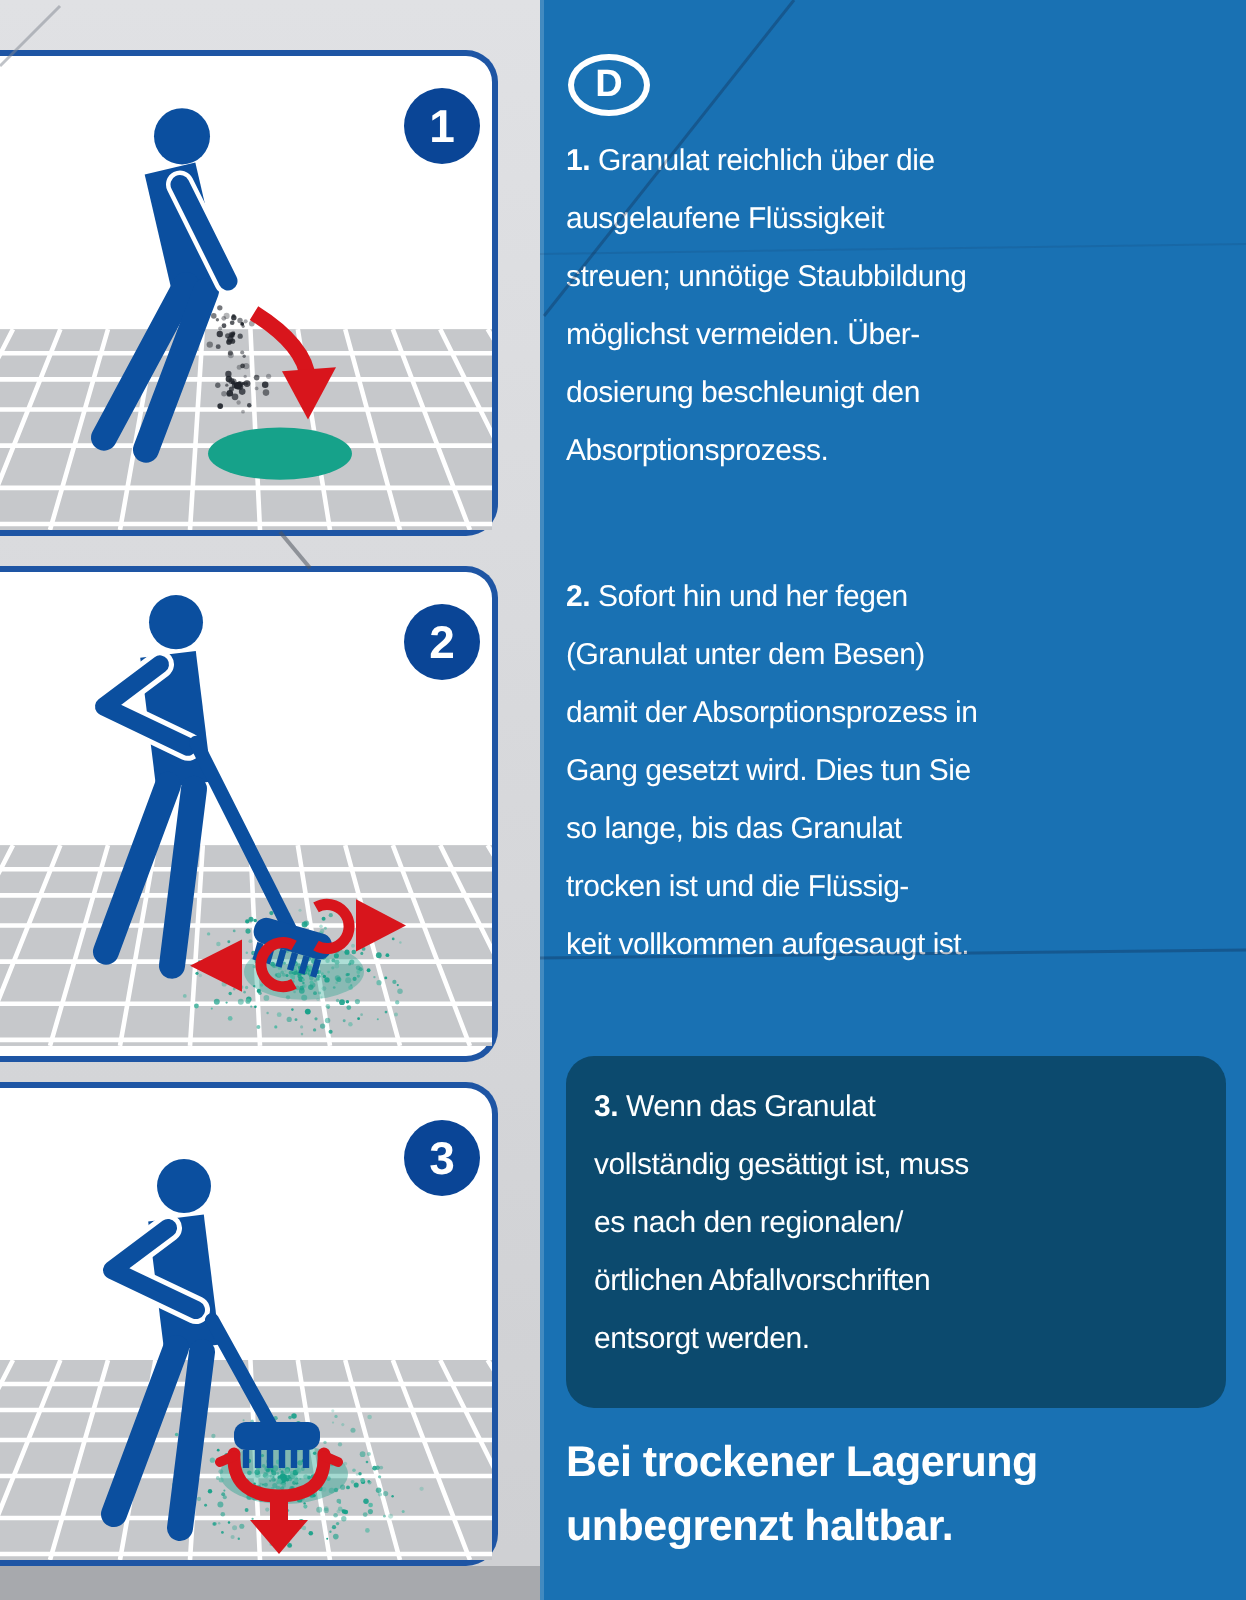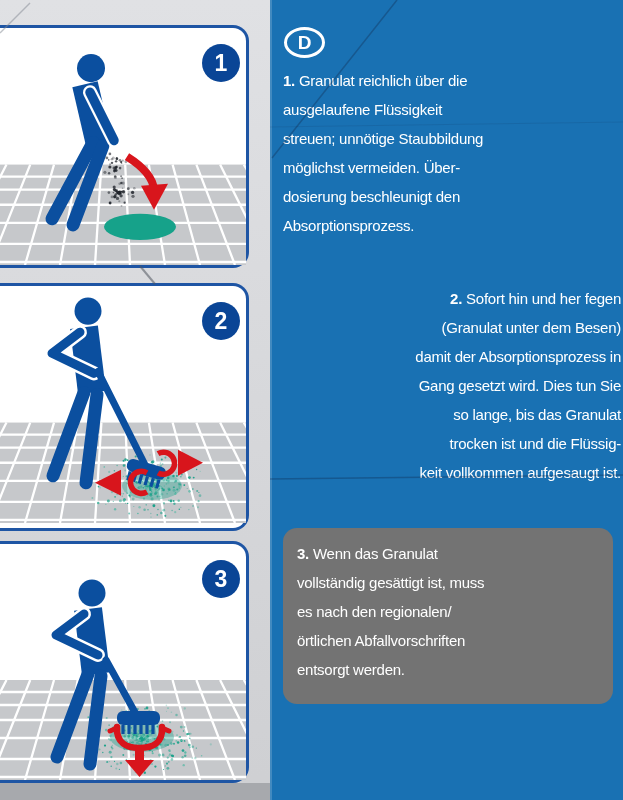--- a/index.html
+++ b/index.html
@@ -35,24 +35,24 @@
     border:3px solid #fff;border-radius:50%;box-sizing:border-box;
     text-align:center;font-weight:700;font-size:19px;line-height:25px;letter-spacing:0;
   }
   .step{
     position:absolute;left:13px;width:338px;margin:0;
     font-size:15px;line-height:29px;letter-spacing:-0.25px;
     white-space:pre-line;
   }
   .step b{font-weight:700;}
   .s1{top:66px;}
-  .s2{top:284px;text-align:right;}
+  .s2{top:284px;}
   .step3-box{
     position:absolute;left:13px;top:528px;width:330px;height:176px;
-    background:#737373;border-radius:14px;box-sizing:border-box;
+    background:#0c4a6e;border-radius:14px;box-sizing:border-box;
     padding:11px 14px;
   }
   .step3-box .step{position:static;width:302px;}
   .footer-note{
     position:absolute;left:13px;top:715px;width:335px;margin:0;
     font-weight:700;font-size:21.5px;line-height:32px;letter-spacing:-0.25px;
     white-space:pre-line;
   }
   
   .joints{position:absolute;left:0;top:0;width:623px;height:800px;z-index:5;pointer-events:none;}
@@ -852,20 +852,22 @@
 keit vollkommen aufgesaugt ist.</span></p>
 
     <div class="step3-box">
       <p class="step"><b>3.</b> <span>Wenn das Granulat
 vollständig gesättigt ist, muss
 es nach den regionalen/
 örtlichen Abfallvorschriften
 entsorgt werden.</span></p>
     </div>
 
+    <p class="footer-note">Bei trockener Lagerung
+unbegrenzt haltbar.</p>
   </div>
 
   <div class="bottom-strip"></div>
 
   <svg class="joints" viewBox="0 0 623 800">
     <path d="M397,0 L272,158" stroke="rgba(15,30,60,0.30)" stroke-width="1.5" fill="none"></path>
     <path d="M270,127 L623,122" stroke="rgba(15,30,60,0.10)" stroke-width="1" fill="none"></path>
     <path d="M270,479 L623,475" stroke="rgba(10,25,55,0.28)" stroke-width="1.5" fill="none"></path>
     <path d="M140,266 L155,284" stroke="rgba(80,85,95,0.55)" stroke-width="2" fill="none"></path>
     <path d="M0,33 L30,3" stroke="rgba(130,135,145,0.5)" stroke-width="1.5" fill="none"></path>

